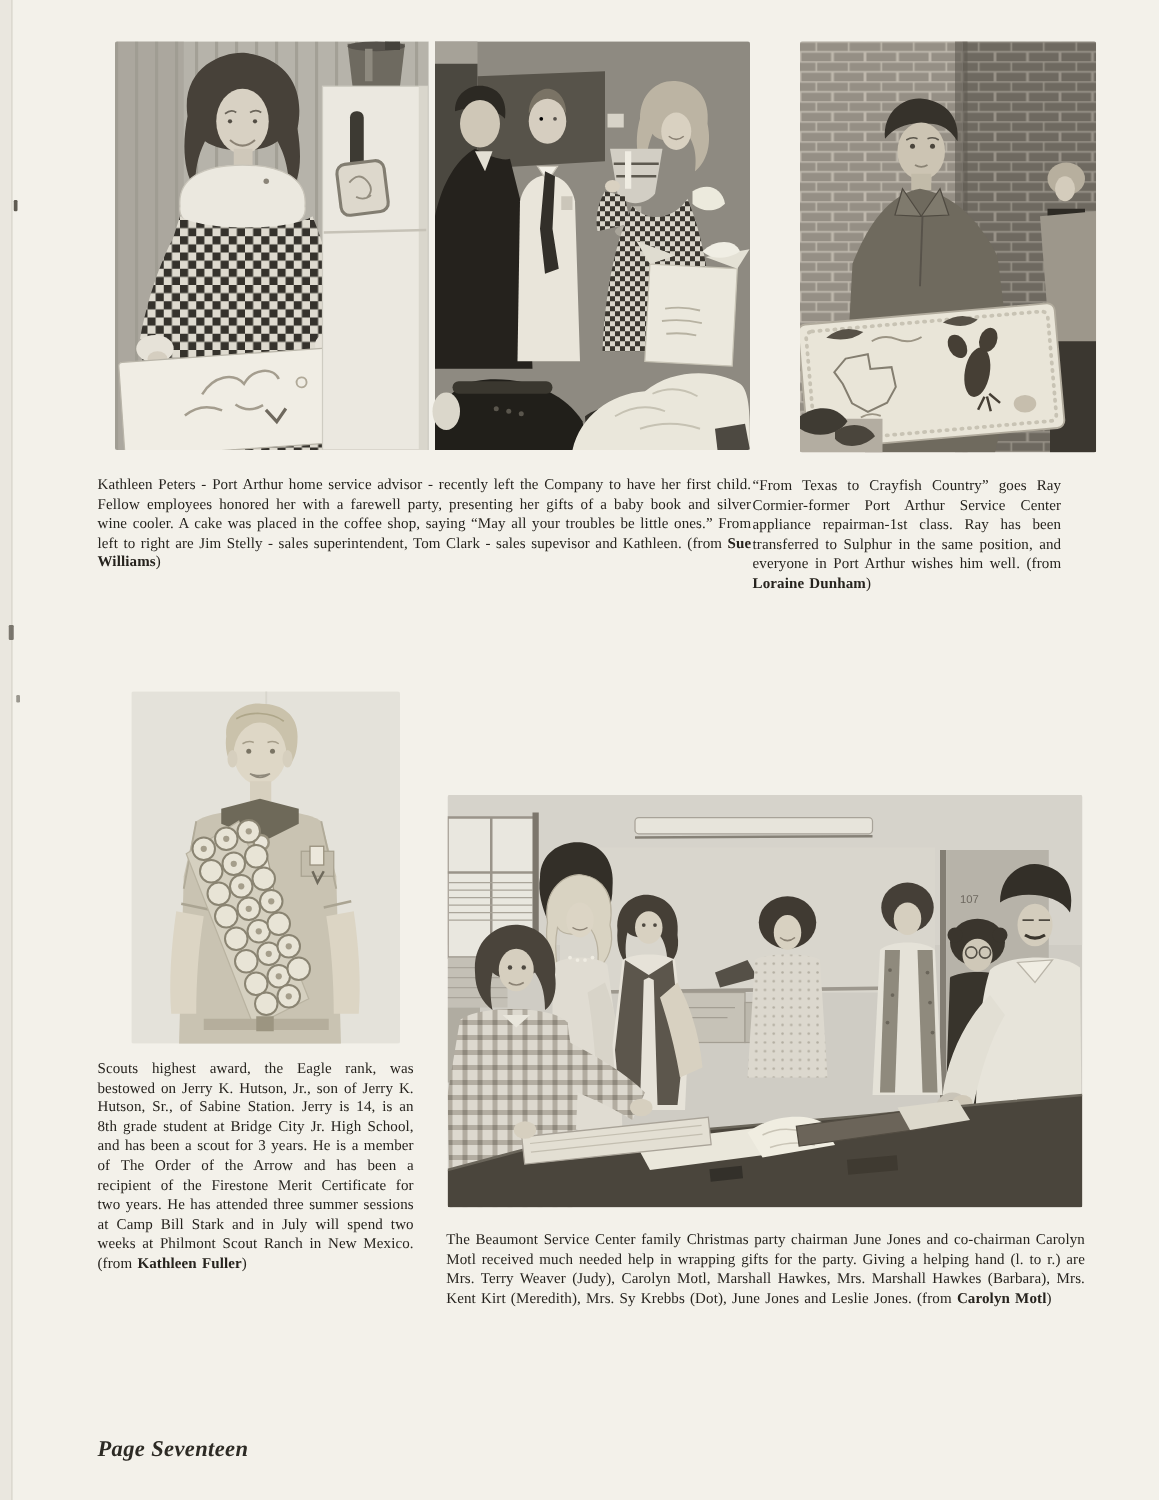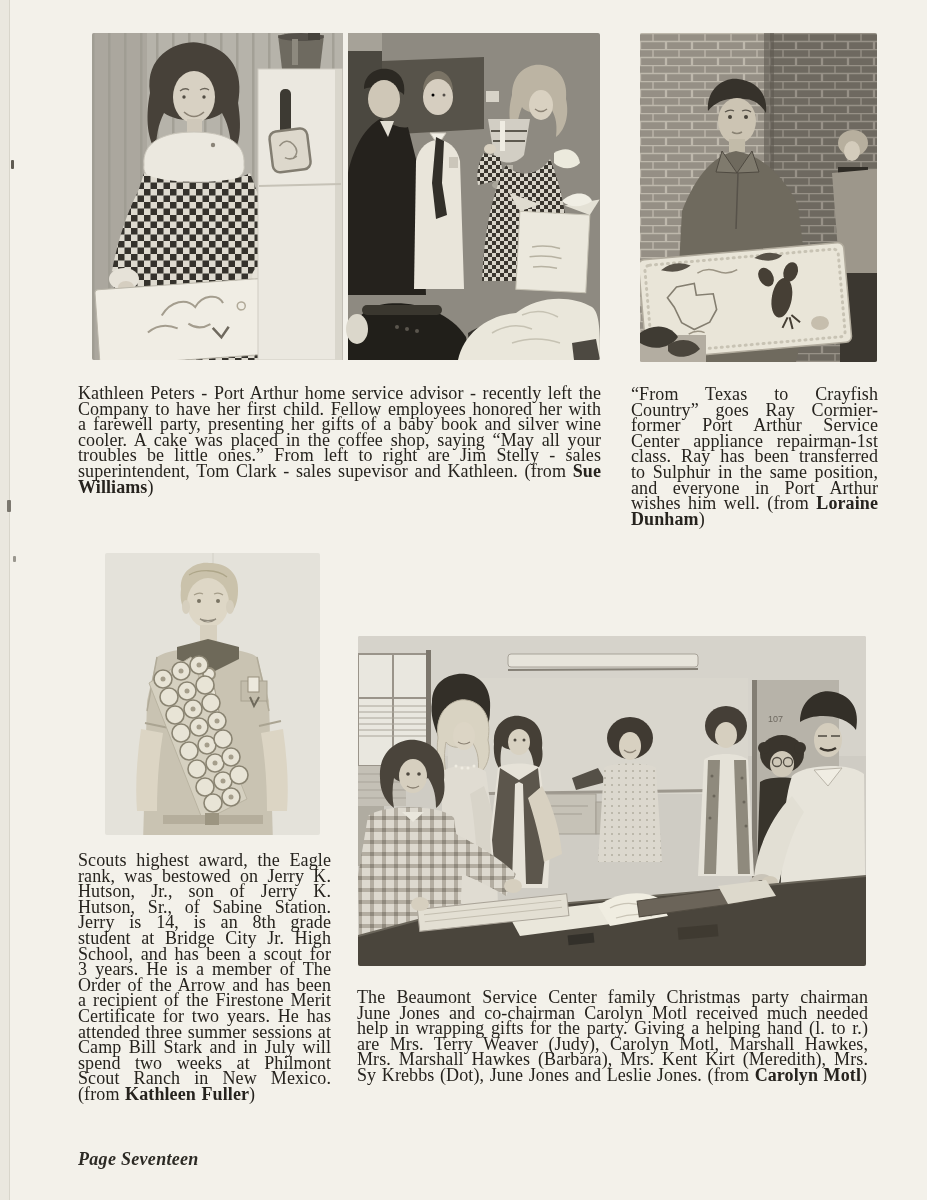--- a/index.html
+++ b/index.html
@@ -11,21 +11,21 @@
   .abs{position:absolute;}
   .scan-edge{
     left:0;top:0;width:9px;height:1200px;
     background:#eae7df;border-right:1px solid #d8d5cb;
   }
   .speck{background:#5f5b52;border-radius:1px;}
   .photo{position:absolute;border-radius:2px;overflow:hidden;}
   .photo svg{display:block;}
   .caption{
     position:absolute;
-    font-size:18px;line-height:15.6px;
+    font-size:12px;line-height:15.6px;
     color:#26231e;
     text-align:justify;
     letter-spacing:0.1px;
     word-spacing:1px;
   }
   .caption b{font-weight:700;}
   .page-number{
     position:absolute;
     font-style:italic;font-weight:600;
     font-size:18px;color:#2c2a24;
@@ -201,21 +201,21 @@
   <ellipse cx="180" cy="290" rx="9" ry="7" fill="#c6bead"></ellipse>
 
   <rect x="0" y="302" width="66" height="27" fill="#b3ada1"></rect>
   <path d="M 0 300 C 14 290 30 292 38 304 C 30 316 12 318 0 310 Z" fill="#3f3b33"></path>
   <path d="M 28 312 C 40 304 54 306 60 316 C 50 326 34 326 28 318 Z" fill="#4a453c"></path>
 </svg>
 </div>
 
 <p class="caption" style="left:78px;top:368px;width:523px;"><span>Kathleen Peters - Port Arthur home service advisor - recently left the Company to have her first child. Fellow employees honored her with a farewell party, presenting her gifts of a baby book and silver wine cooler. A cake was placed in the coffee shop, saying “May all your troubles be little ones.” From left to right are Jim Stelly - sales superintendent, Tom Clark - sales supevisor and Kathleen. (from </span><b>Sue Williams</b><span>)</span></p>
 
-<p class="caption" style="left:631px;top:369px;width:247px;"><span>“From Texas to Crayfish Country” goes Ray Cormier-former Port Arthur Service Center appliance repairman-1st class. Ray has been transferred to Sulphur in the same position, and everyone in Port Arthur wishes him well. (from </span><b>Loraine Dunham</b><span>)</span></p>
+<p class="caption" style="left:602px;top:369px;width:247px;"><span>“From Texas to Crayfish Country” goes Ray Cormier-former Port Arthur Service Center appliance repairman-1st class. Ray has been transferred to Sulphur in the same position, and everyone in Port Arthur wishes him well. (from </span><b>Loraine Dunham</b><span>)</span></p>
 
 <div class="photo" style="left:105px;top:553px;width:215px;height:282px;" aria-label="Eagle Scout Jerry K. Hutson, Jr. in uniform with neckerchief and a sash full of round merit badges">
 <svg width="215" height="282" viewBox="0 0 215 282">
   <rect width="215" height="282" fill="#e4e2da"></rect>
   <line x1="108" y1="0" x2="108" y2="130" stroke="#d8d6cd" stroke-width="1.5"></line>
   <g transform="translate(0,8)">
 
     <path d="M 76 28 C 74 8 94 0 104 2 C 122 2 134 12 133 30 C 133 40 130 48 126 52 C 124 40 118 34 110 34 C 96 32 84 36 80 50 C 76 44 75 36 76 28 Z" fill="#cac2ab"></path>
     <path d="M 84 14 C 94 8 112 8 122 16" stroke="#aea689" stroke-width="1.3" fill="none"></path>
     <ellipse cx="103" cy="42" rx="21" ry="25" fill="#ded7c6"></ellipse>

